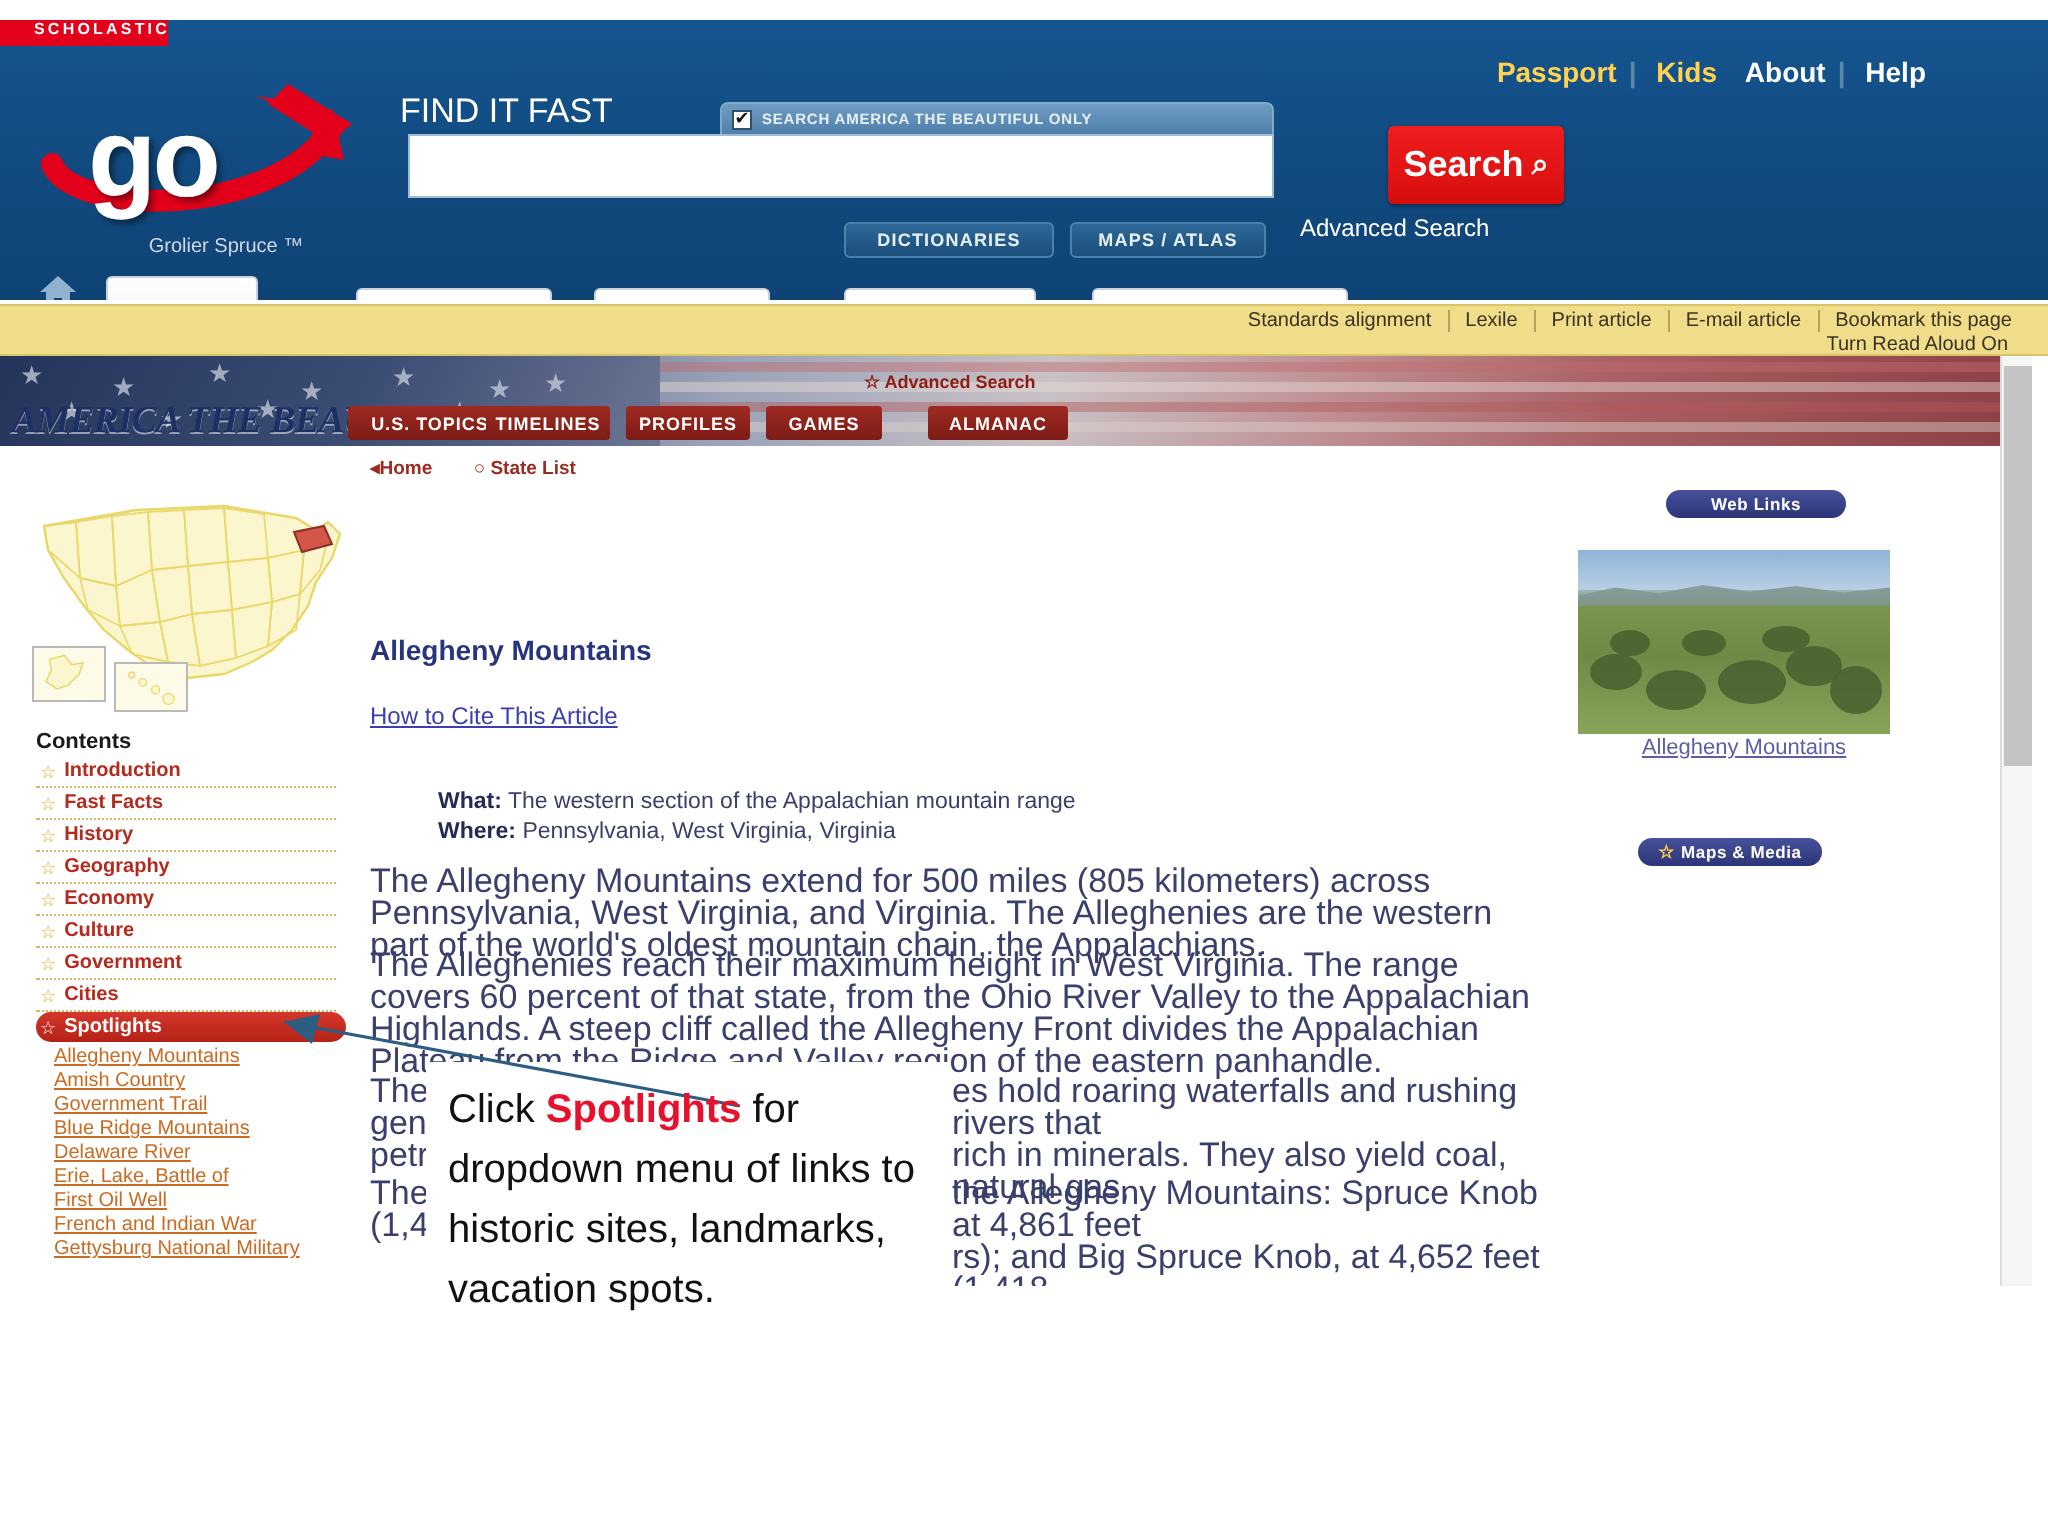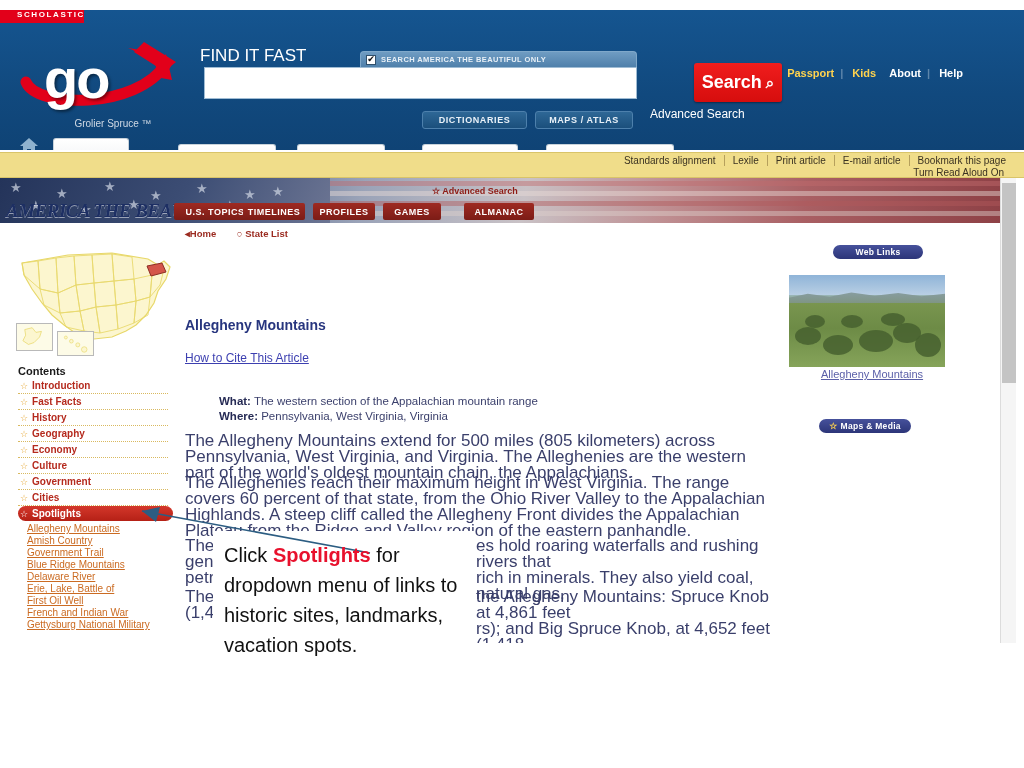--- a/index.html
+++ b/index.html
@@ -37,23 +37,22 @@
     font-family:"Liberation Sans",sans-serif; letter-spacing:-2px;
     text-shadow:2px 2px 3px rgba(0,0,0,.45);
   }
   .go-sub{
     position:absolute; left:22px; top:86px; width:150px; text-align:center;
     color:#cfd9e4; font-size:10px; font-family:"Liberation Sans",sans-serif;
   }
 
   .toplinks{
     position:absolute; right:56px; top:18px;
-    font-size:11px; font-weight:bold; font-family:"Liberation Sans",sans-serif;
+    font-size:14px; font-weight:bold; font-family:"Liberation Sans",sans-serif;
     white-space:nowrap;
-    margin-top:39px;
   }
   .toplinks a{ text-decoration:none; padding:0 5px; }
   .toplinks .gold{ color:#ffd34e; }
   .toplinks .white{ color:#ffffff; }
   .toplinks .sep{ color:#5d86ab; padding:0 1px; }
 
   .fif{
     position:absolute; left:200px; top:36px;
     color:#ffffff; font-size:17px; font-family:"Liberation Sans",sans-serif;
   }

